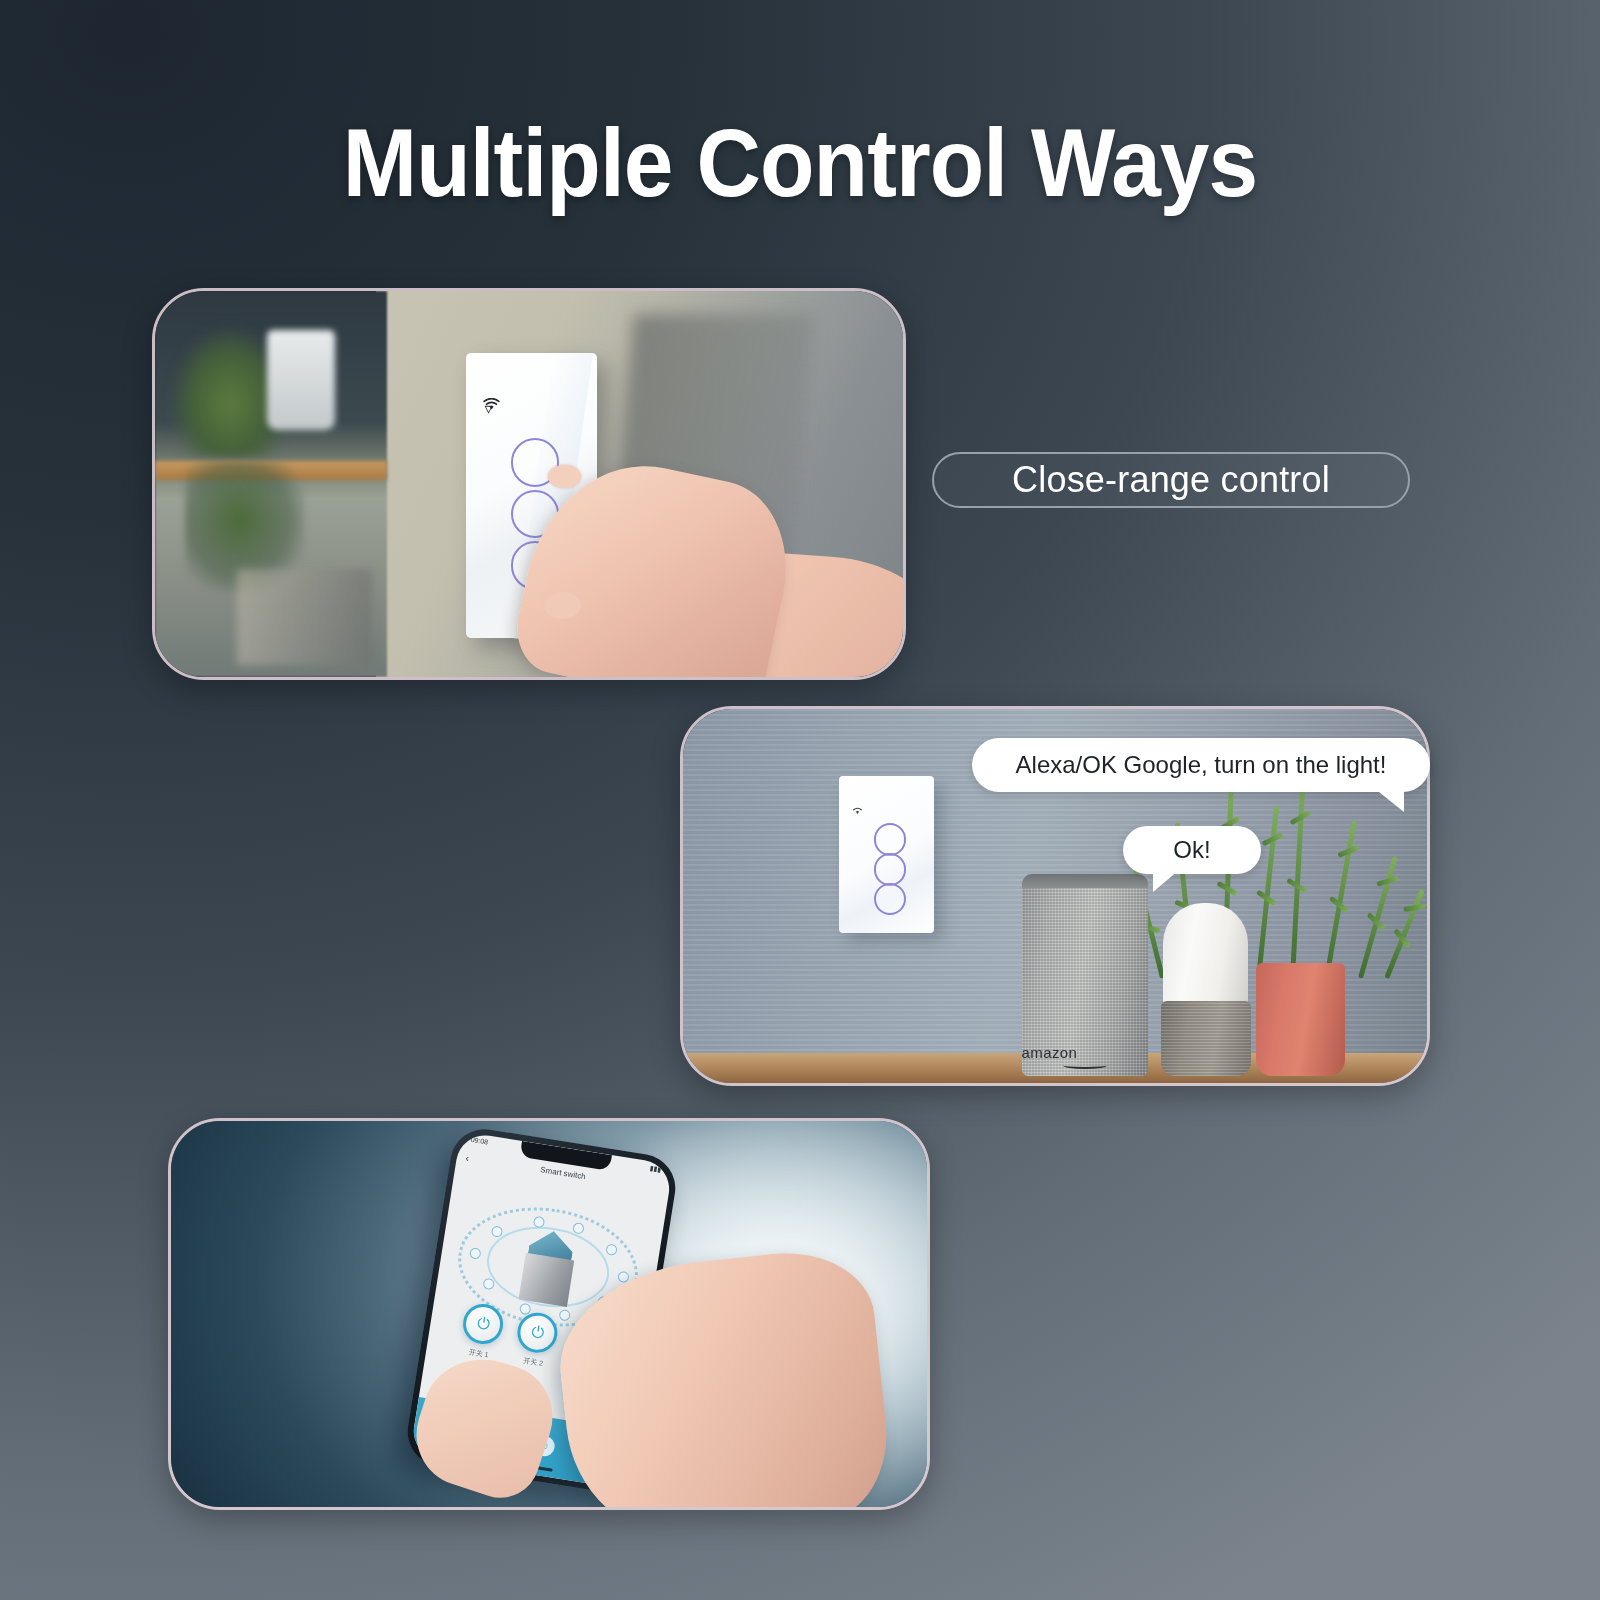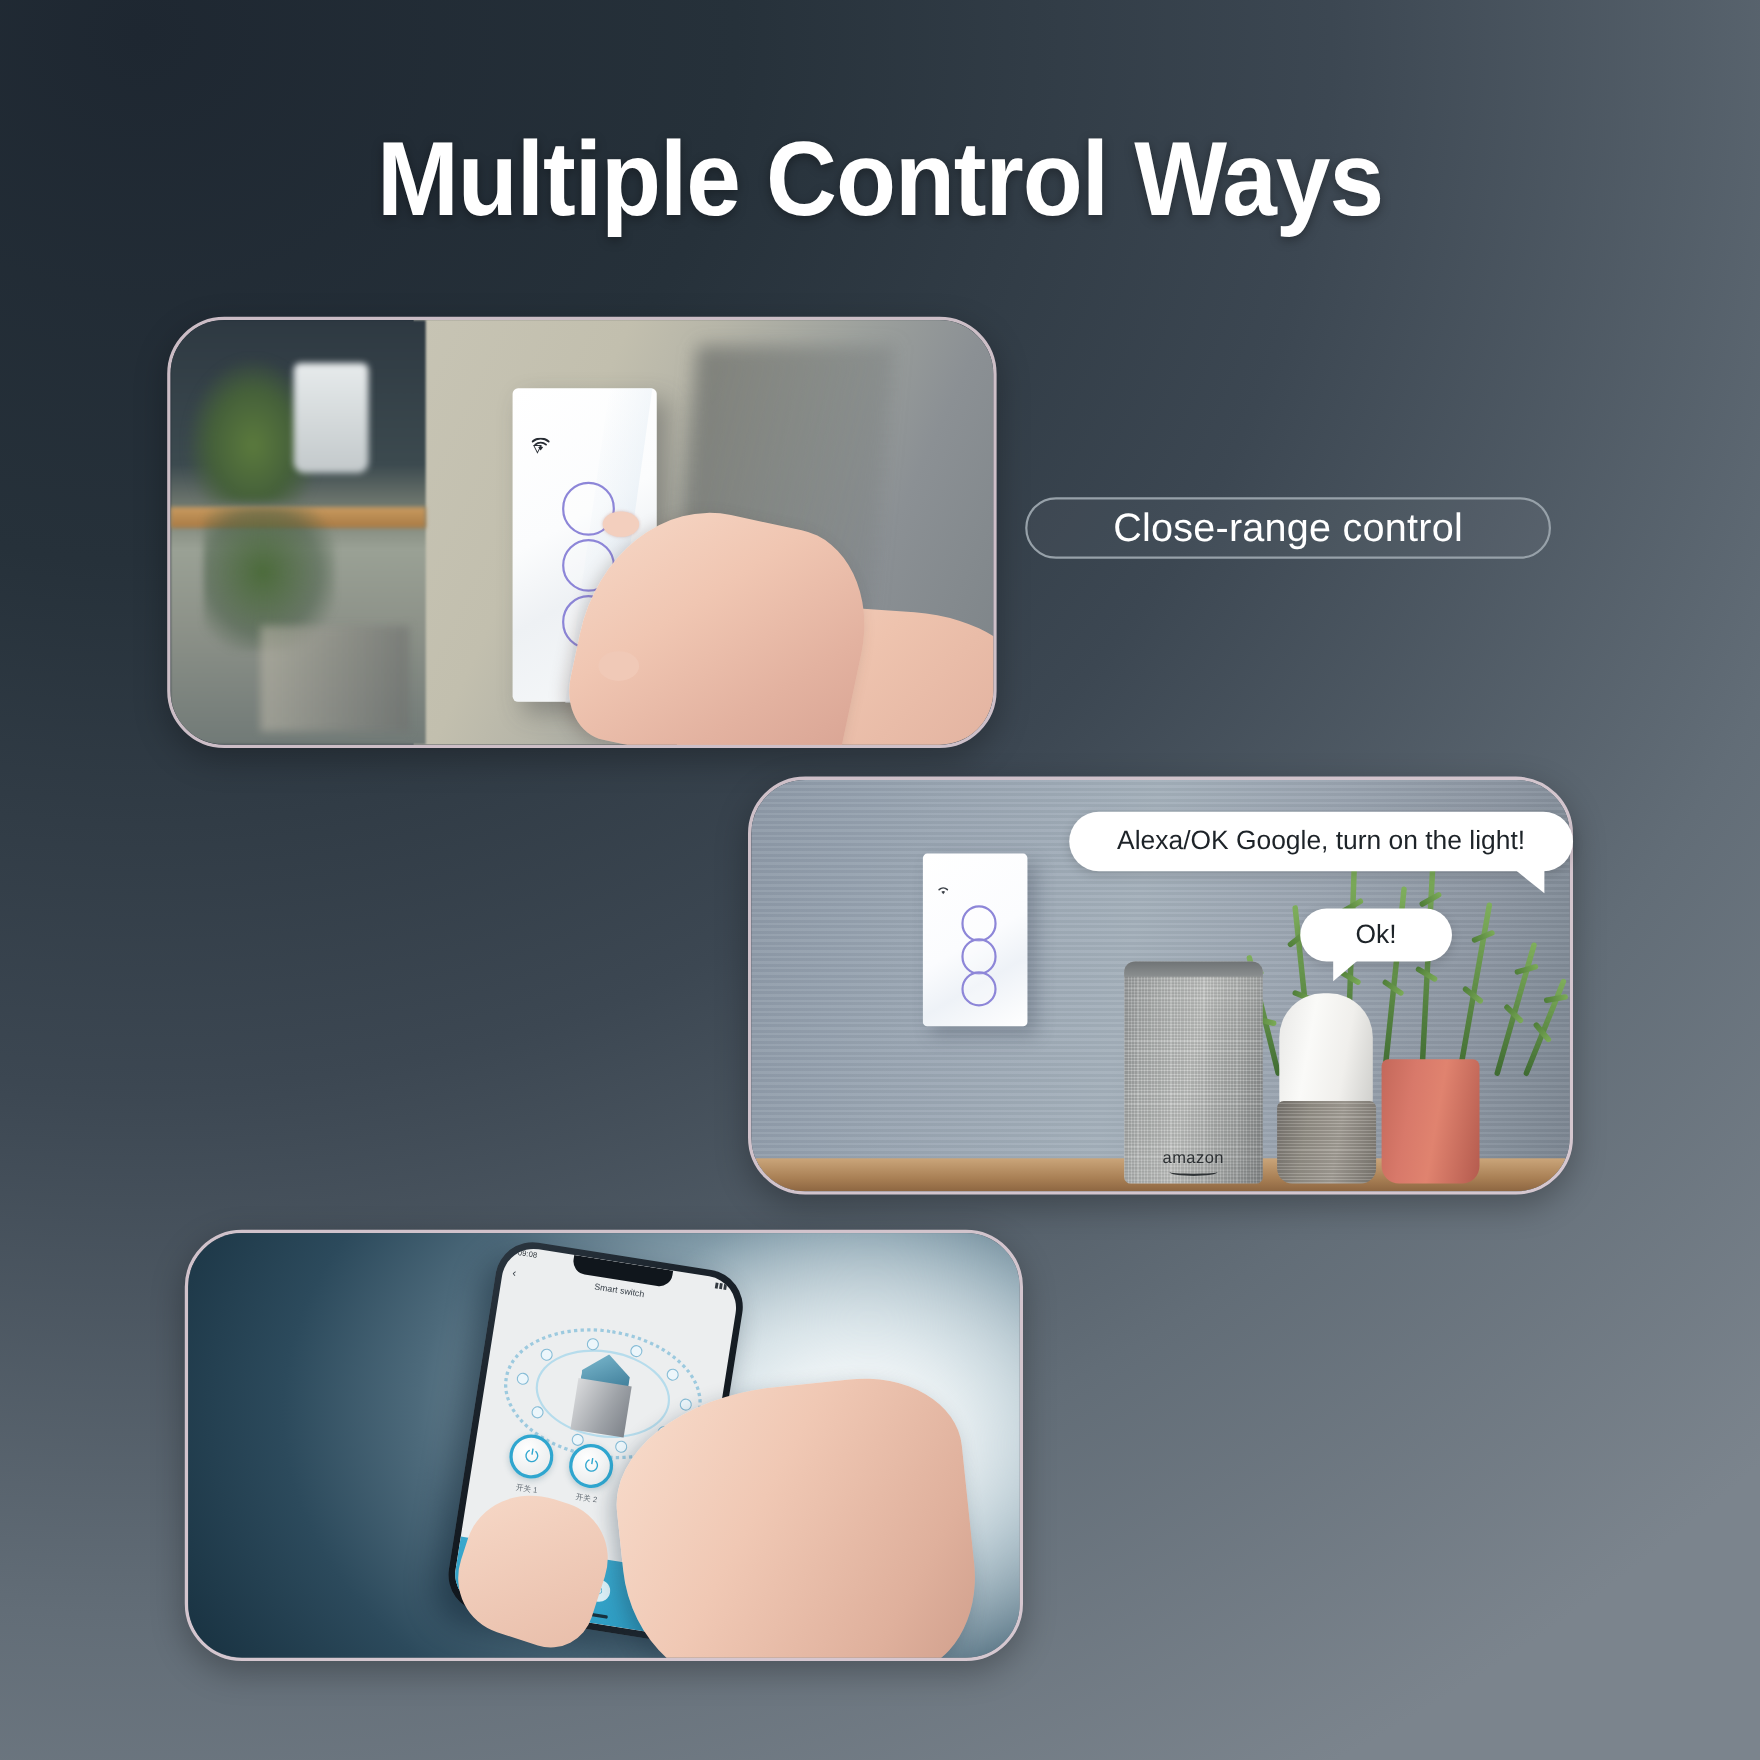--- a/index.html
+++ b/index.html
@@ -213,21 +213,21 @@
       repeating-linear-gradient(90deg, rgba(255,255,255,0.12) 0 1px, rgba(0,0,0,0.06) 1px 3px);
     border-radius: 10px 10px 6px 6px;
   }
   .p2-echo-top {
     position: absolute; left: 0; top: 0; width: 100%; height: 7%;
     background: linear-gradient(180deg, #6f7375, #8b8f90);
     border-radius: 10px 10px 0 0;
   }
   .p2-echo-logo {
     position: absolute; left: 0; bottom: 3%; width: 100%;
-    text-align: center; color: #2c3033;
+    color: #2c3033;
     font-size: 15px; letter-spacing: 0.4px;
   }
   .p2-echo-logo .smile {
     display: block; width: 44px; height: 7px; margin: 1px auto 0;
     border-bottom: 2px solid #2c3033;
     border-radius: 0 0 50% 50%;
   }
   .p2-google-top {
     position: absolute; left: 64.5%; top: 52%; width: 11.5%; height: 28%;
     background: linear-gradient(100deg, #e8e8e6 0%, #fafaf8 34%, #f0efec 68%, #cfcfcc 100%);
@@ -476,21 +476,21 @@
 
       <div class="p2-google-top"></div>
       <div class="p2-google-base"></div>
     </div>
   </div>
 
   <div class="bubble tail-br" style="left:972px;top:738px;width:458px;height:54px;">
     <span>Alexa/OK Google, turn on the light!</span>
   </div>
 
-  <div class="bubble tail-bl" style="left:1182px;top:826px;width:138px;height:48px;">
+  <div class="bubble tail-bl" style="left:1123px;top:826px;width:138px;height:48px;">
     <span>Ok!</span>
   </div>
 
 
   <div class="panel" id="panel3">
     <div class="panel-inner">
       <div class="p3-bg"></div>
       <div class="p3-haze"></div>
 
       <div class="p3-phone">

